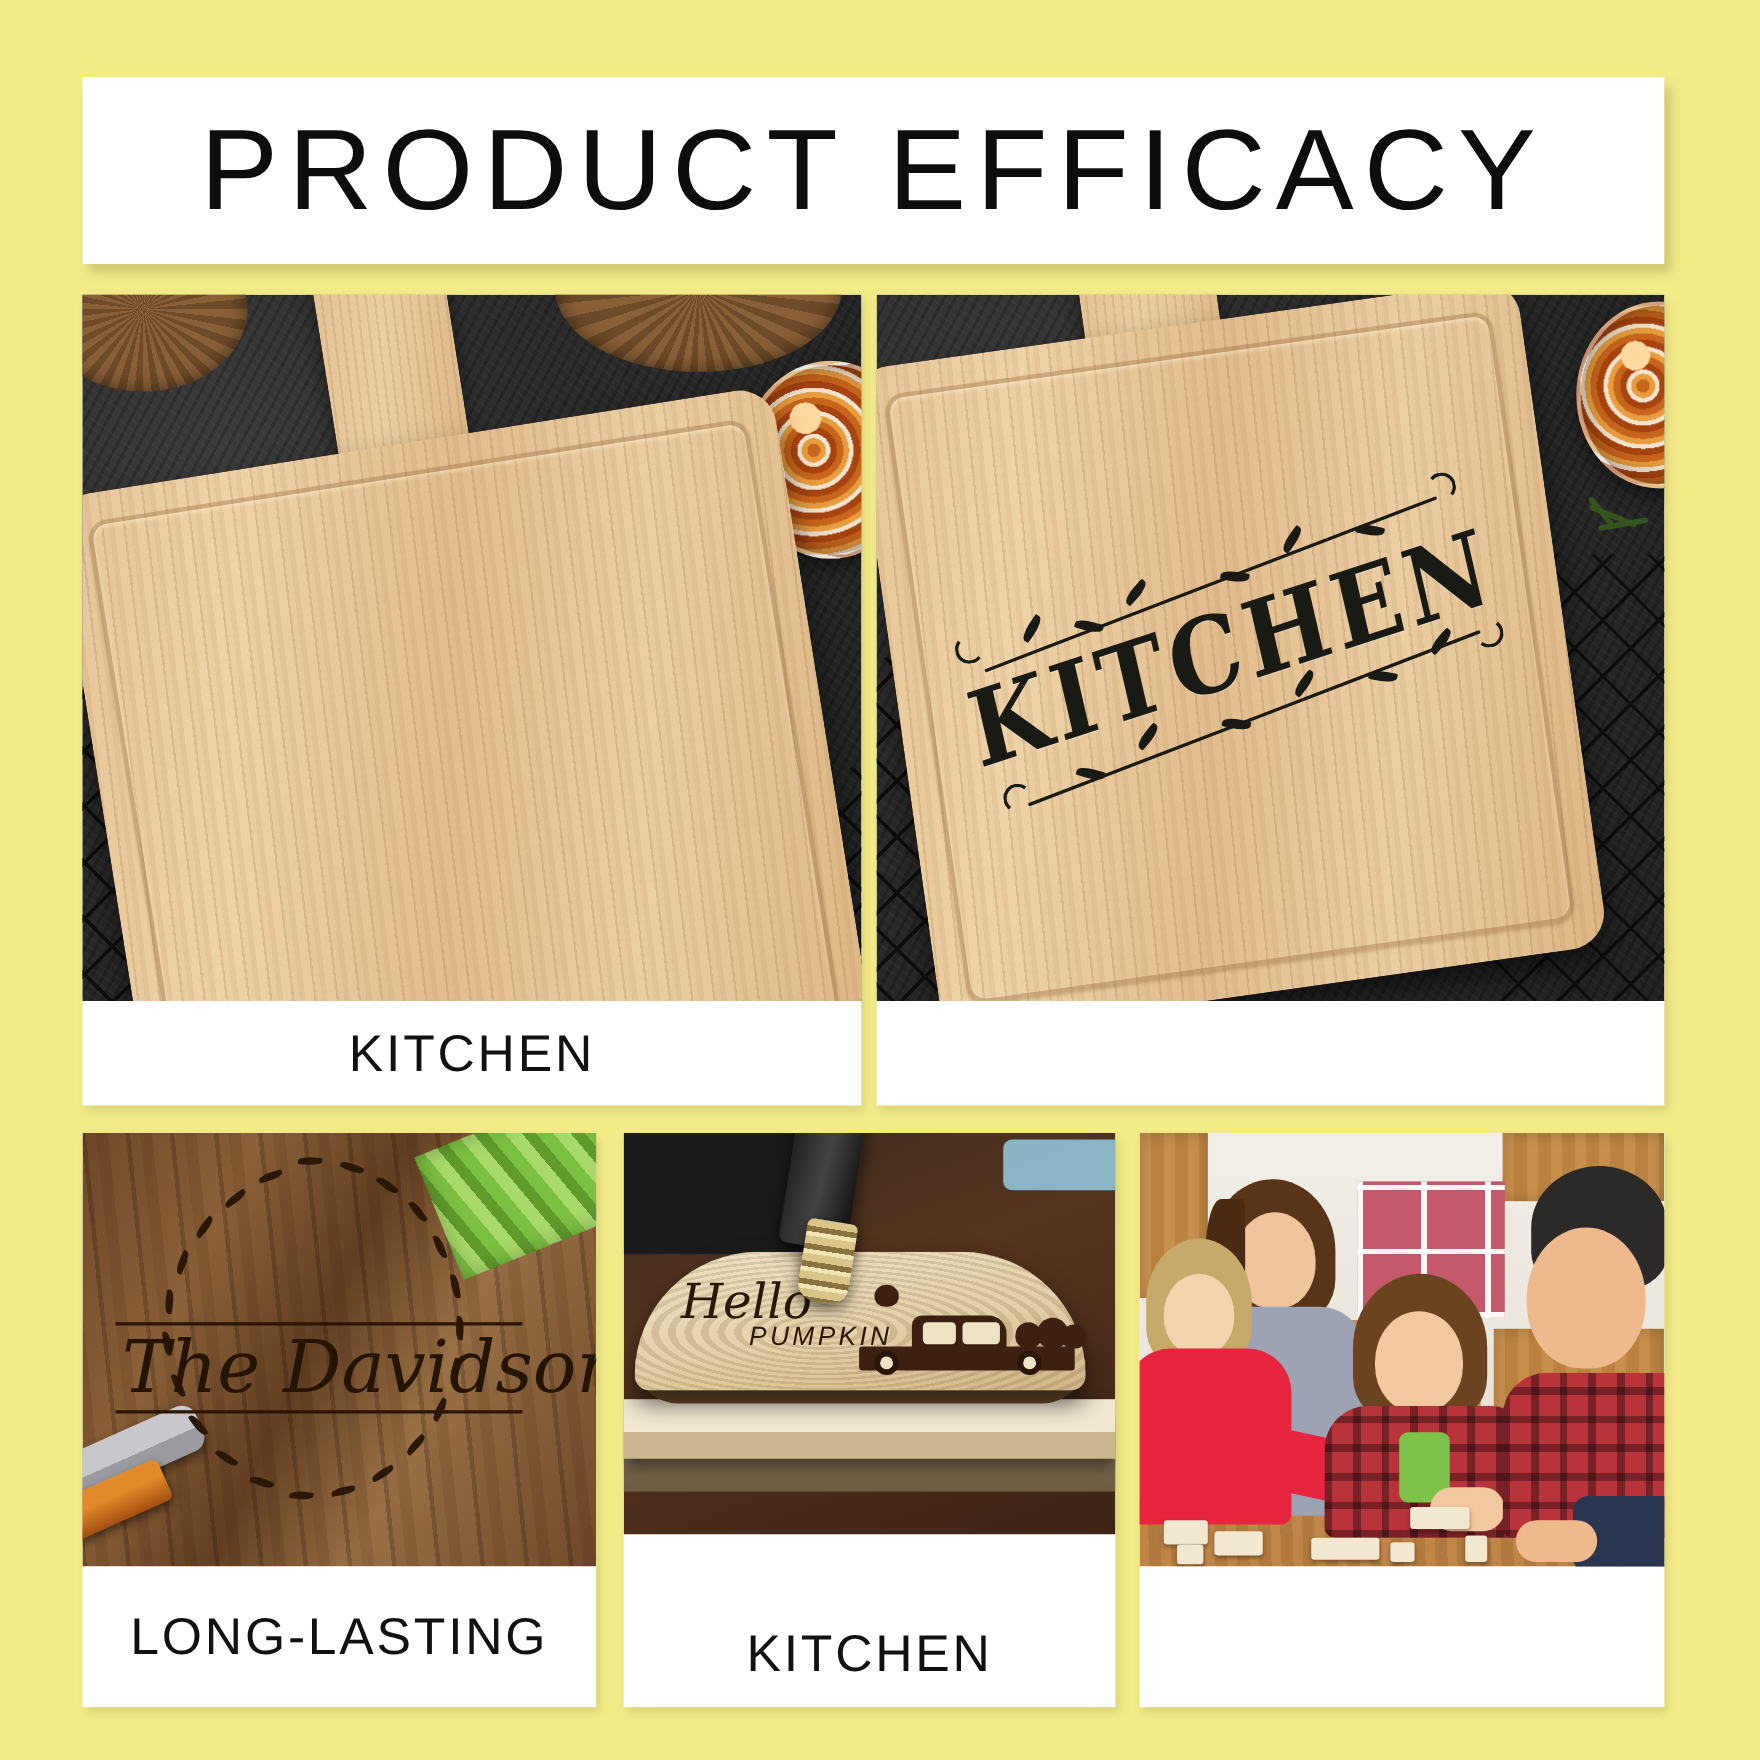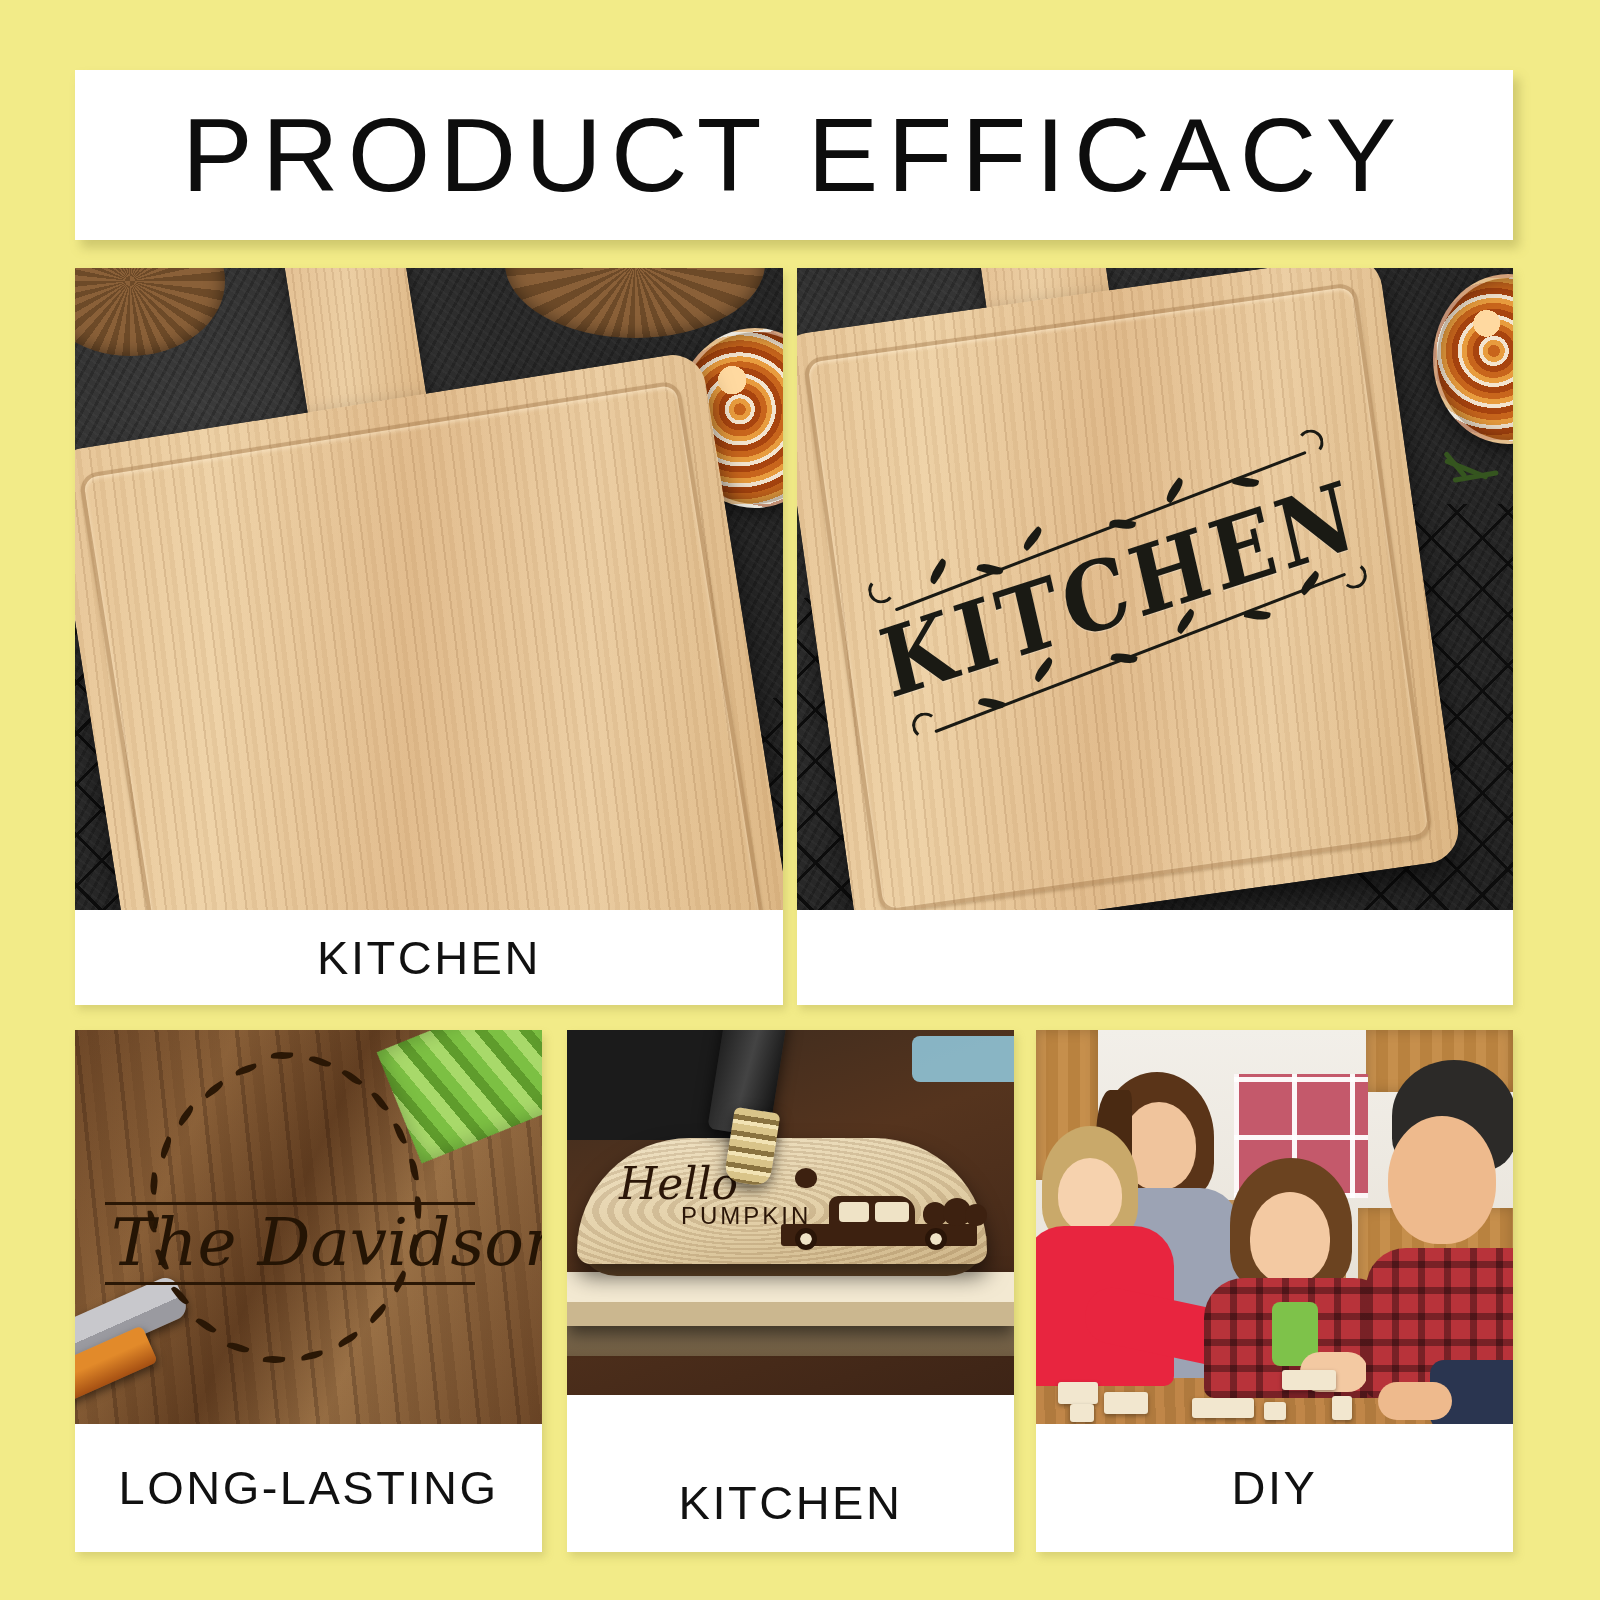--- a/index.html
+++ b/index.html
@@ -180,21 +180,21 @@
     background:linear-gradient(180deg,#8d7a5c 0%, #6f5c42 100%); }
   .tool-body{ position:absolute; background:linear-gradient(96deg,#1e1e1e,#444,#111);
     border-radius:8px; box-shadow:0 6px 16px rgba(0,0,0,.65); }
   .tool-tip{ position:absolute;
     background:
       repeating-linear-gradient(180deg,#d9c489 0 7px, #8a7340 7px 12px, #f2e3b4 12px 16px);
     box-shadow:0 5px 14px rgba(0,0,0,.6); }
   .burn-txt{ position:absolute; font-family:"DejaVu Serif", serif; font-style:italic;
     color:#2b1608; white-space:nowrap; }
   .burn-sub{ position:absolute; font-family:"Liberation Sans", sans-serif;
-    color:#2b1608; letter-spacing:3px; white-space:nowrap; }
+    color:#2b1608; letter-spacing:3px; white-space:nowrap;font-style:italic; }
   .truck{ position:absolute; }
   .truck .cab{ position:absolute; background:#3d2110; border-radius:9px 16px 3px 3px; }
   .truck .bed{ position:absolute; background:#3d2110; border-radius:3px; }
   .truck .win{ position:absolute; background:#efe3c6; border-radius:4px; }
   .truck .wheel{ position:absolute; border-radius:50%; background:#2a1508;
     border:5px solid #2a1508; box-shadow:inset 0 0 0 6px #efe3c6, inset 0 0 0 11px #2a1508; }
   .pumpkin{ position:absolute; border-radius:50% 50% 45% 45%;
     background:#3d2110; }
   .cloth{ position:absolute; background:#8fc3d6; border-radius:8px; opacity:.9; }
 
@@ -429,16 +429,13 @@
     <div class="arm" style="left:342px; top:352px; width:74px; height:38px; background:#eeba8d;"></div>
 
     <div class="domino" style="left:22px;  top:352px; width:40px; height:22px;"></div>
     <div class="domino" style="left:68px;  top:362px; width:44px; height:22px;"></div>
     <div class="domino" style="left:34px;  top:374px; width:24px; height:18px;"></div>
     <div class="domino" style="left:156px; top:368px; width:62px; height:20px;"></div>
     <div class="domino" style="left:228px; top:372px; width:22px; height:18px;"></div>
     <div class="domino" style="left:246px; top:340px; width:54px; height:20px;"></div>
     <div class="domino" style="left:296px; top:366px; width:20px; height:24px;"></div>
   </div>
-  <div class="cap">
-    <span>DIY</span>
-  </div>
 </div>
 
 </body></html>

